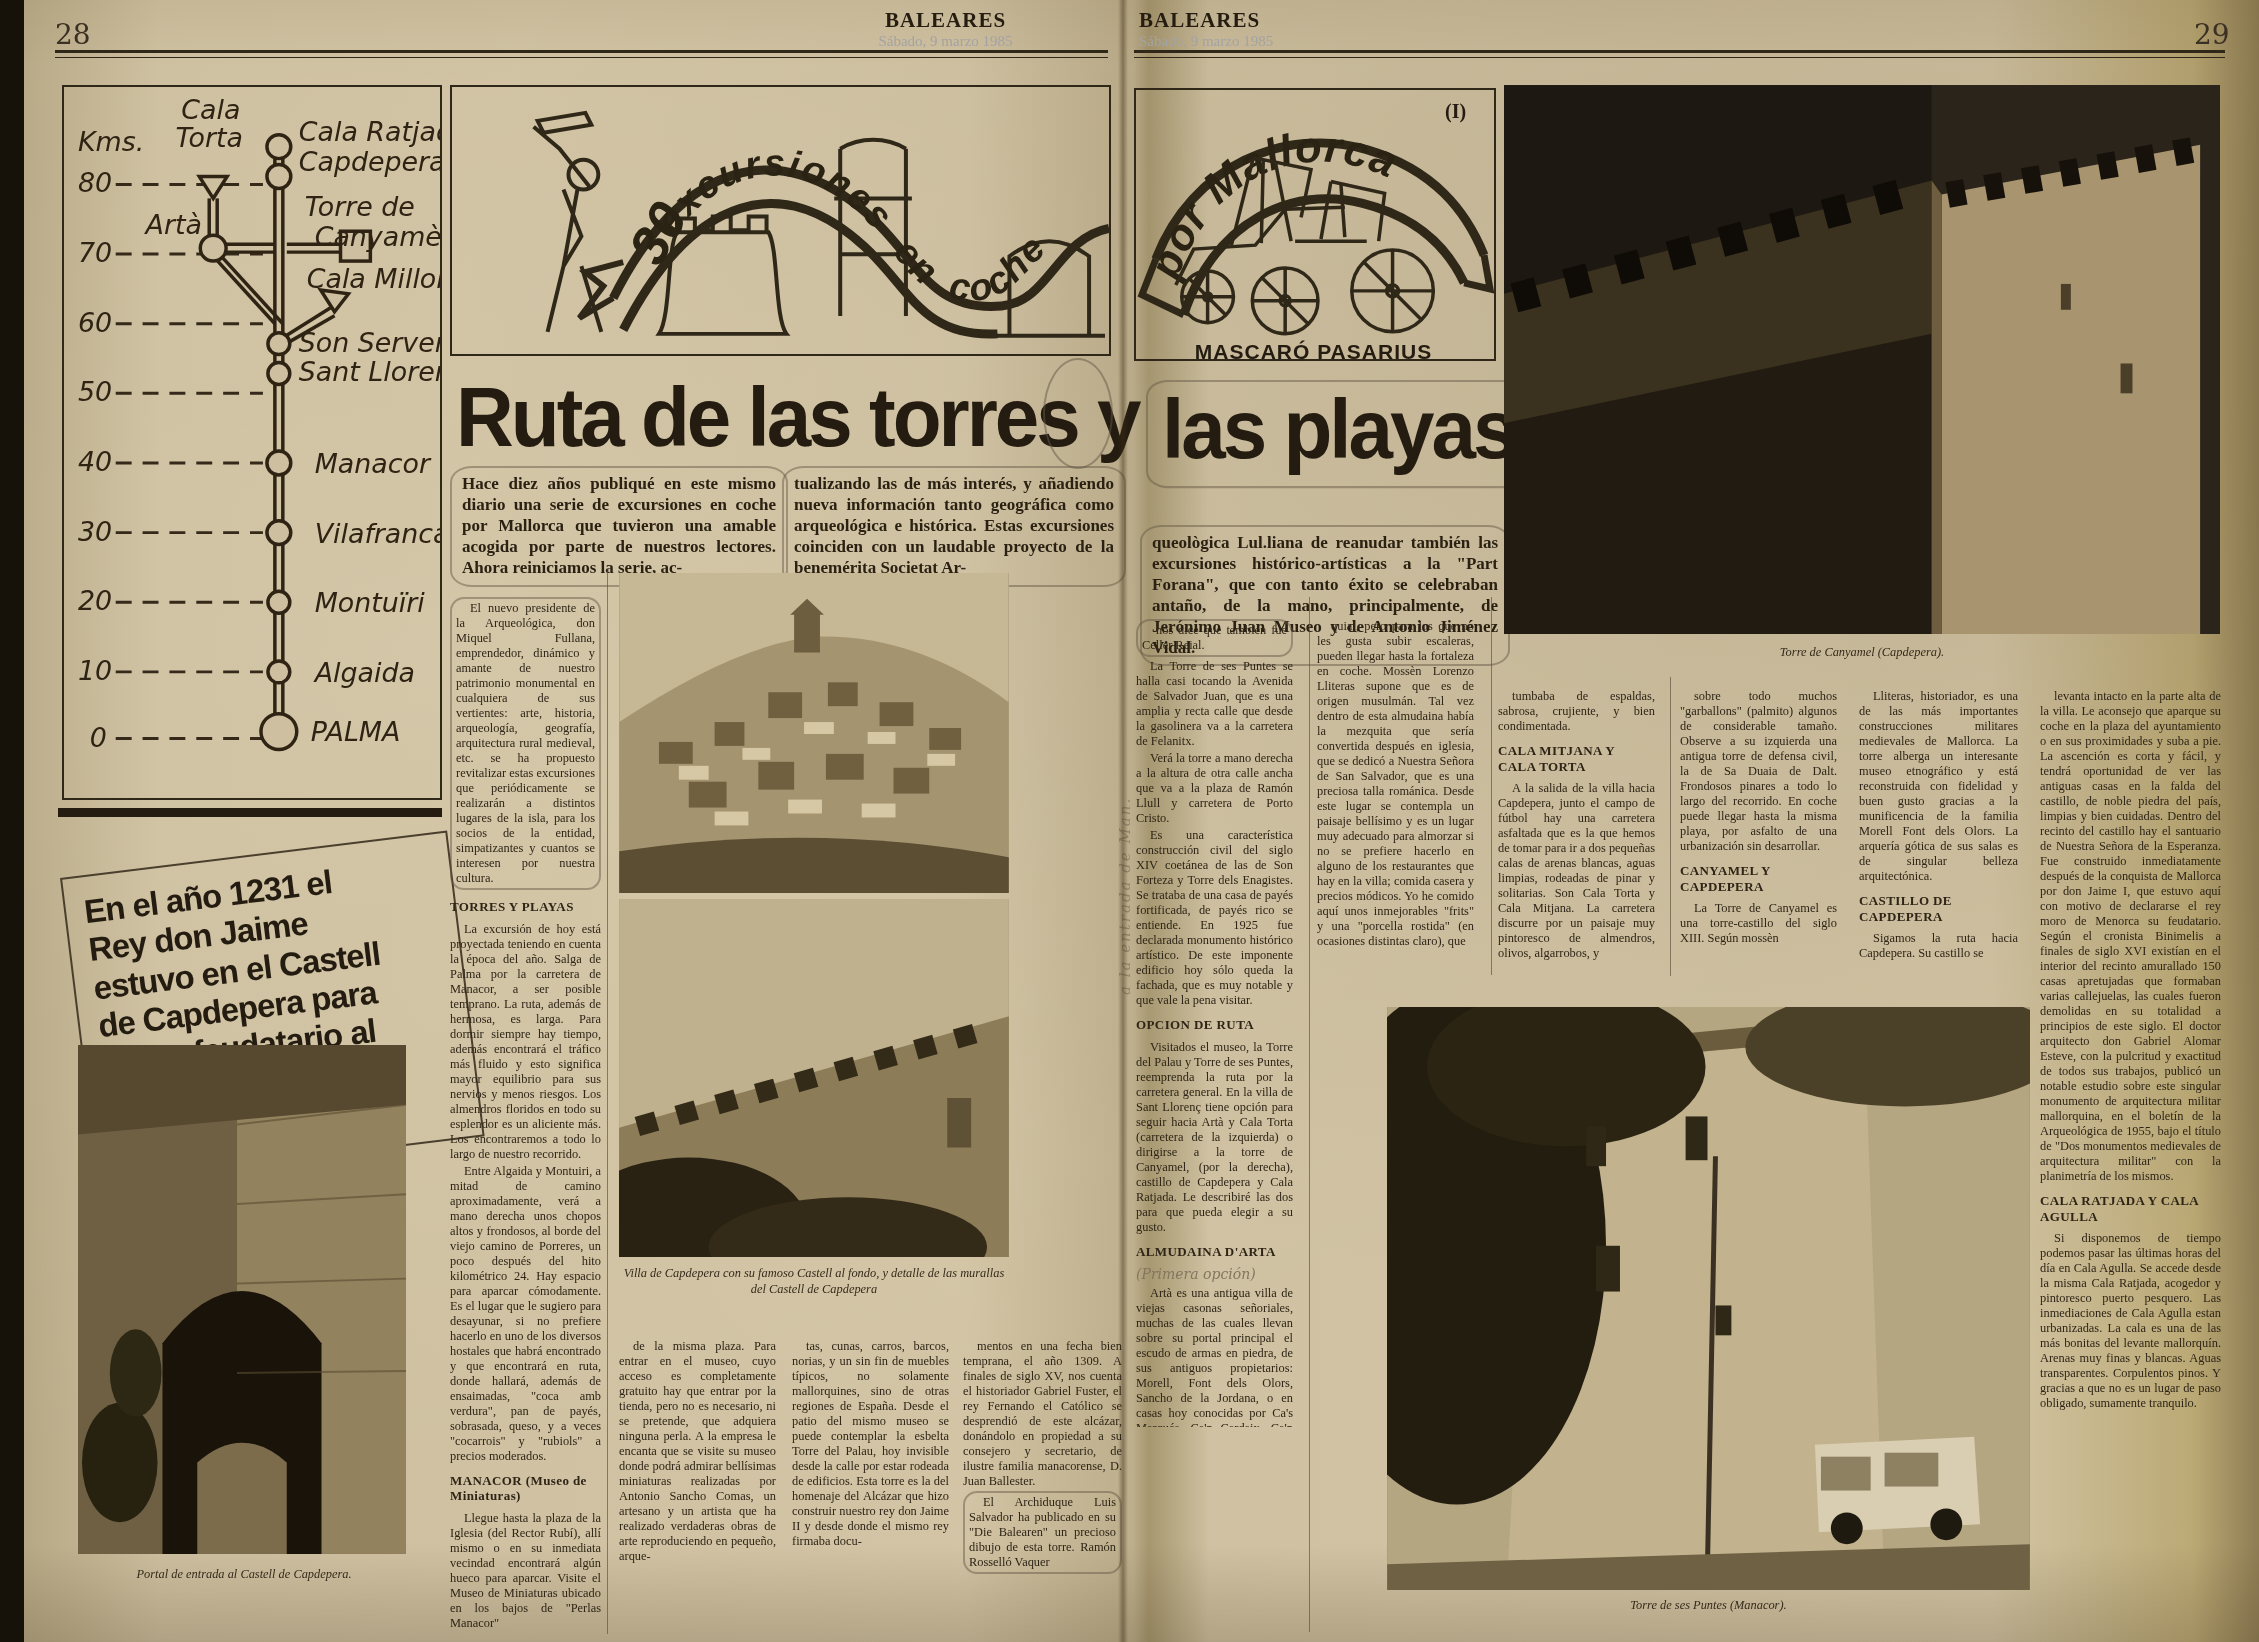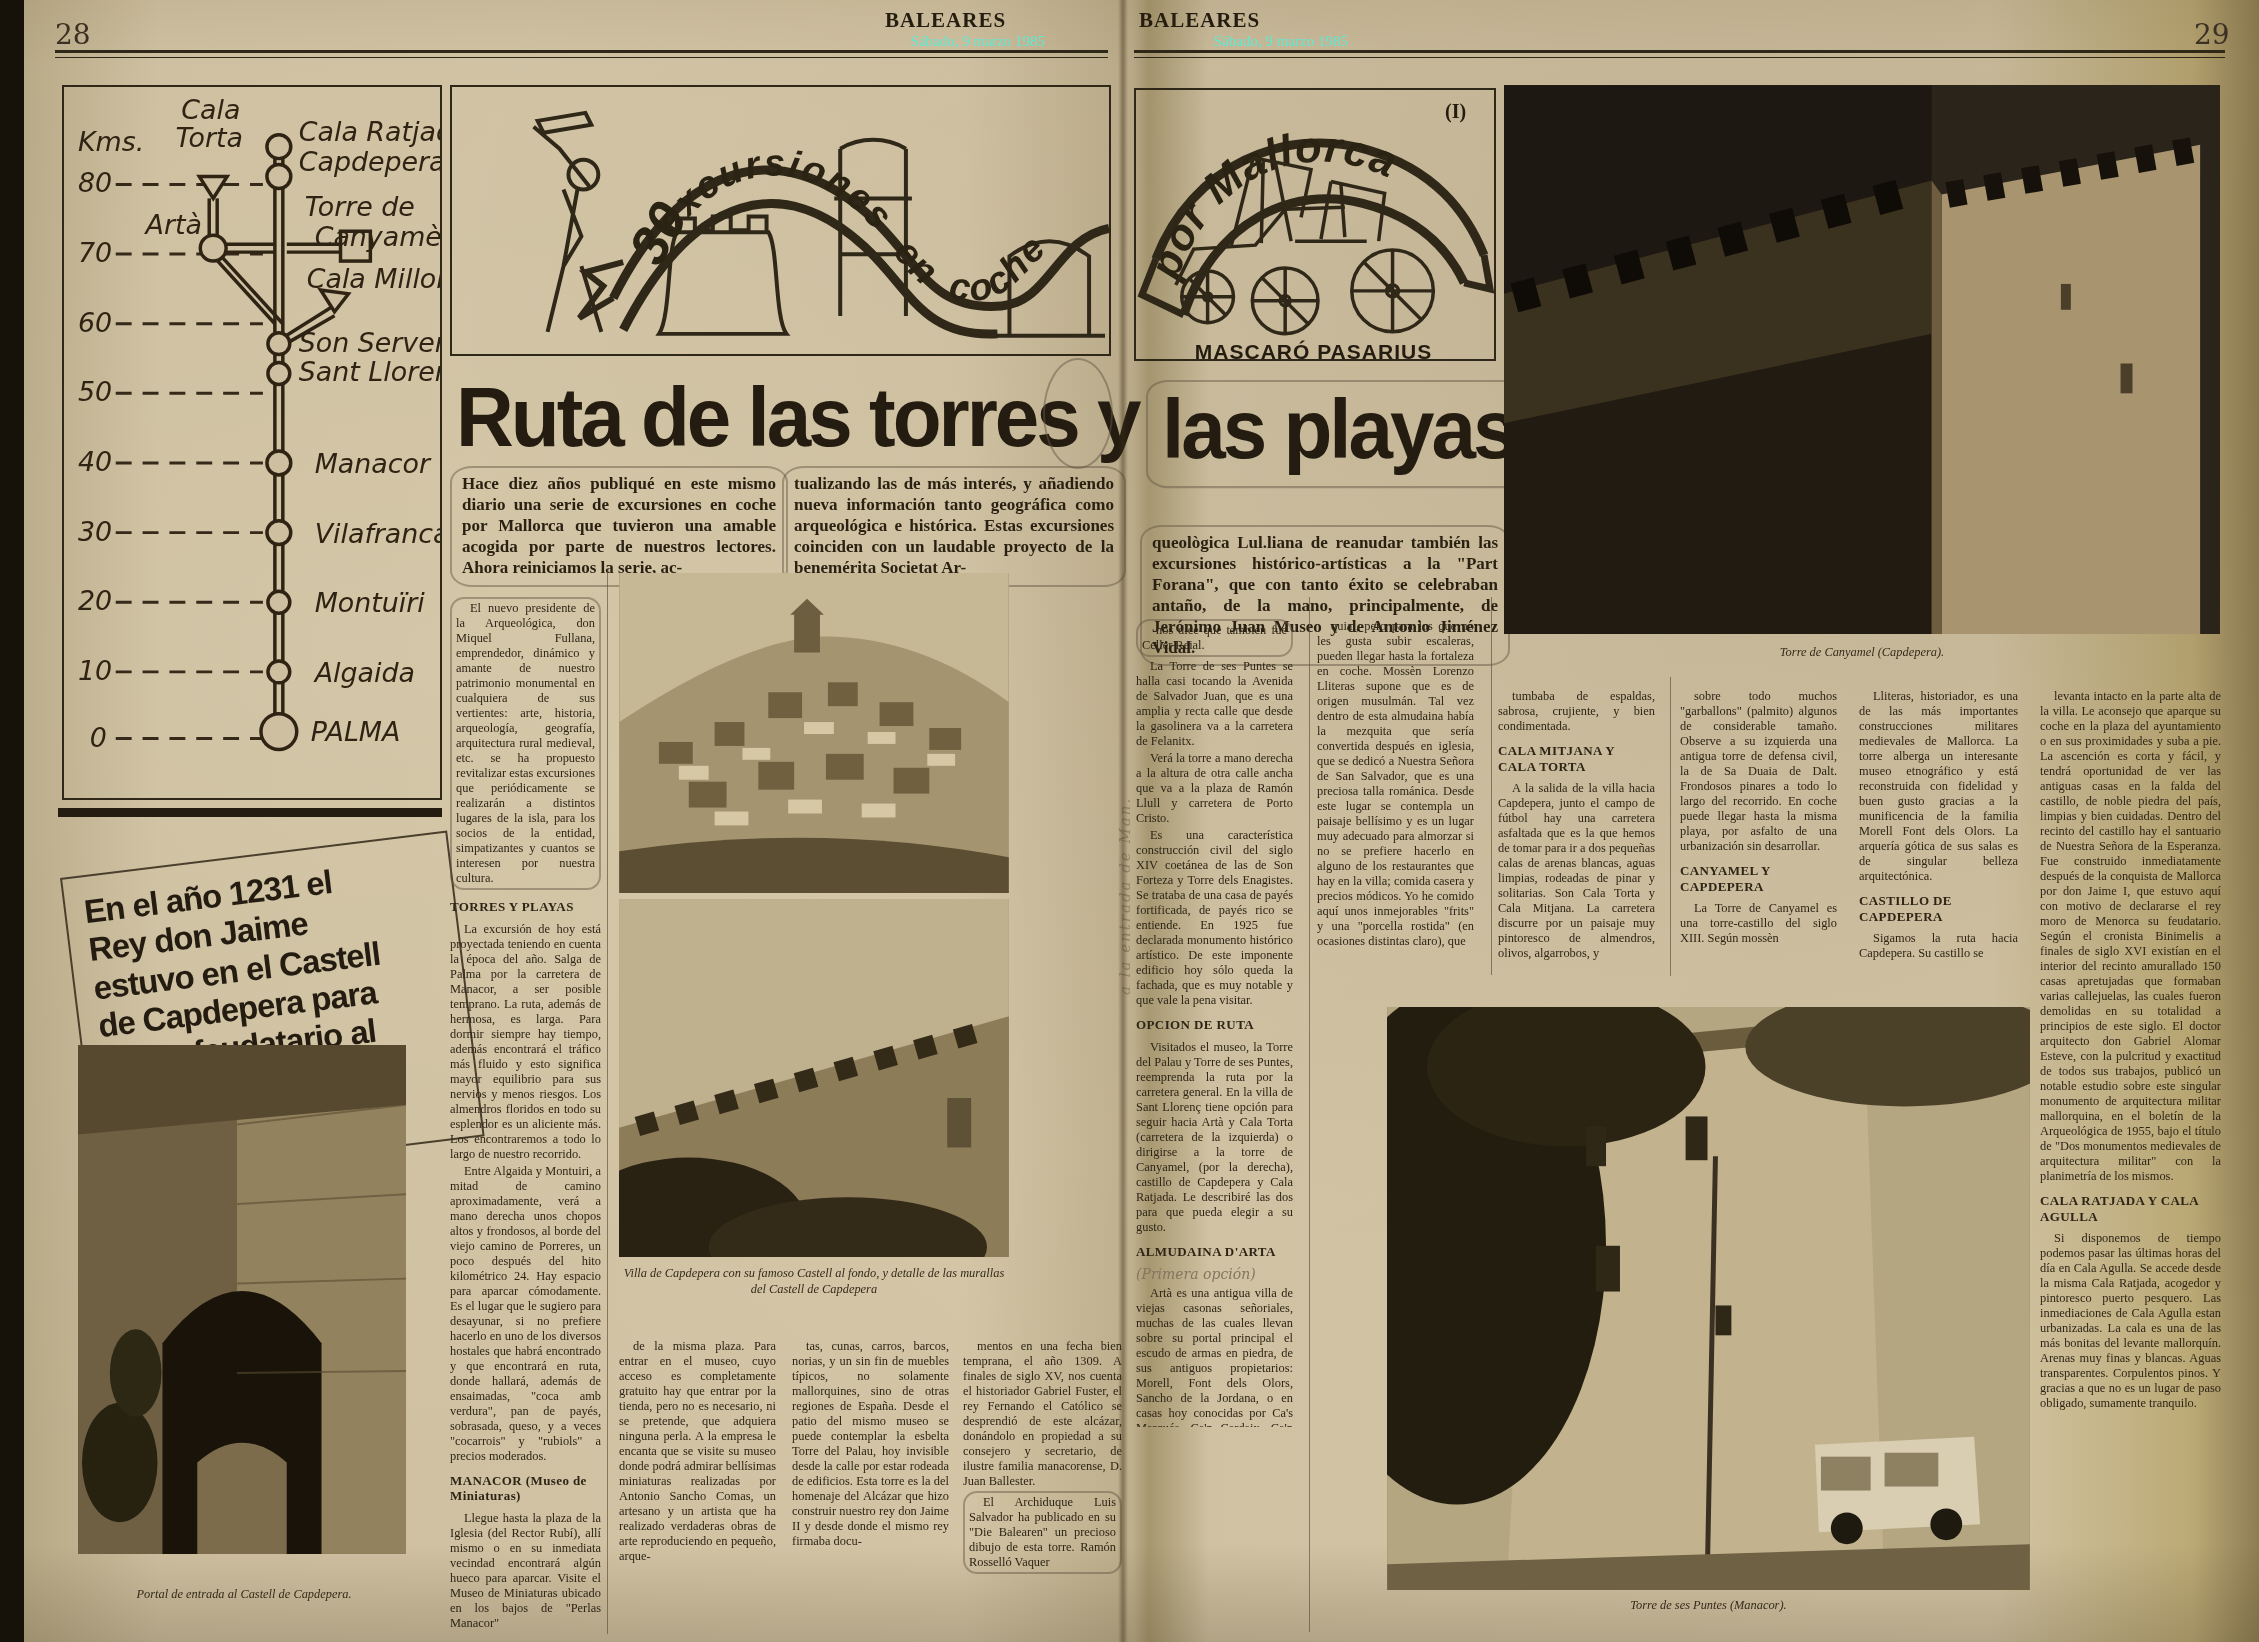--- a/index.html
+++ b/index.html
@@ -13,21 +13,21 @@
            #cdbf9f;}
   .paper:after{content:"";position:absolute;inset:0;pointer-events:none;
          background:linear-gradient(180deg,rgba(120,100,60,.10) 0%,transparent 4%,transparent 94%,rgba(70,55,30,.22) 100%);}
   .hole{position:absolute;background:#171209;border-radius:50%;}
   .rule2{position:absolute;border-top:3px solid #2f2718;}
   .rule1{position:absolute;border-top:1.5px solid #2f2718;}
   .vrule{position:absolute;border-left:1.5px solid #5a4e38;opacity:.65;}
   .pgnum{position:absolute;font:28px "DejaVu Serif",serif;color:#3a3023;}
   .masthead{position:absolute;text-align:center;}
   .masthead .mh-title{font:bold 21px "Liberation Serif",serif;letter-spacing:1px;color:#251d10;}
-  .masthead .mh-date{font:15px "Liberation Serif",serif;color:#5eead4;text-align:right;}
+  .masthead .mh-date{font:15px "Liberation Serif",serif;color:#a3a3a3;}
   .box{position:absolute;border:2.5px solid #2f2718;background:transparent;}
   
   .map-label{font-style:oblique;}
   
   .headline{position:absolute;font-family:"Liberation Sans",sans-serif;font-weight:bold;
             color:#241c10;letter-spacing:-3px;transform:scaleY(1.04);transform-origin:left top;white-space:nowrap;}
   .pencil{border:2px solid rgba(100,88,70,.48);border-radius:22px/16px;}
   .pencil-ellipse{position:absolute;border:2px solid rgba(100,88,70,.5);border-radius:50%;}
   .intro-col{position:absolute;font:bold 17px/1.23 "Liberation Serif",serif;color:#2a2112;
              text-align:justify;padding:6px 10px;}
@@ -168,21 +168,21 @@
       <ellipse cx="42" cy="420" rx="38" ry="60" fill="#26220f"></ellipse>
       <ellipse cx="58" cy="330" rx="26" ry="44" fill="#2d2814"></ellipse>
       <g stroke="#5a4c31" stroke-width="2" opacity=".6">
         <line x1="160" y1="80" x2="330" y2="60"></line>
           <line x1="160" y1="160" x2="330" y2="150"></line>
         <line x1="160" y1="240" x2="330" y2="235"></line>
           <line x1="160" y1="330" x2="330" y2="328"></line>
       </g>
     </svg>
   </div>
-  <div class="caption" style="left:60px;top:1567px;width:368px;margin-top:20px;">Portal de entrada al Castell de Capdepera.</div>
+  <div class="caption" style="left:60px;top:1567px;width:368px;">Portal de entrada al Castell de Capdepera.</div>
 
   <div class="box" style="left:450px;top:85px;width:657px;height:267px;">
     <svg viewBox="0 0 660 268">
       <defs>
         <path id="ribtext" d="M 218,158 C 268,78 346,68 408,126 C 452,168 462,218 530,214 C 576,210 588,150 648,138"></path>
       </defs>
       <g stroke="#2f2718" stroke-width="4" fill="none">
         <circle cx="132" cy="88" r="15"></circle>
         <path d="M126,103 L112,180 L96,246 M130,180 L150,246 M112,180 L130,150 L112,103"></path>
         <path d="M138,100 L108,62 L82,40 M86,34 L134,26 L140,38 L92,46 Z"></path>

